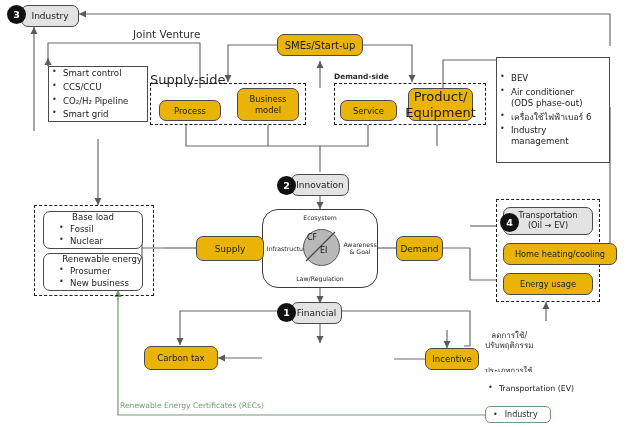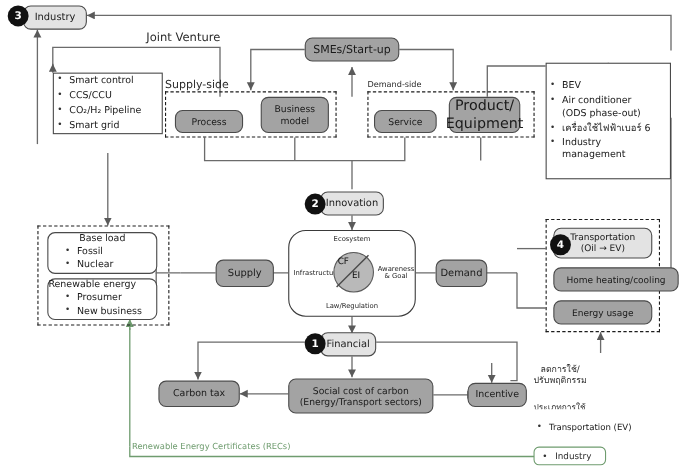--- a/index.html
+++ b/index.html
@@ -1,21 +1,21 @@
 <!DOCTYPE html>
 <html><head>
 <meta charset="utf-8">
 <style>
   html,body{margin:0;padding:0;background:#ffffff;}
   body{font-family:"DejaVu Sans","Liberation Sans",sans-serif;}
   #canvas{position:relative;width:630px;height:427px;background:#fff;overflow:hidden;}
   svg.wires{position:absolute;left:0;top:0;width:630px;height:427px;pointer-events:none;}
 
   .node{position:absolute;box-sizing:border-box;display:flex;align-items:center;
-        justify-content:center;text-align:center;color:#1a1a1a;background:#a3a3a3;
+        justify-content:center;text-align:center;color:#1a1a1a;background:#eab308;
         border:1.6px solid #4a4a4a;}
   .rr{border-radius:7px;}
   .shaded{background:#e3e3e3;}
   .dashbox{position:absolute;box-sizing:border-box;border:1.5px dashed #1c1c1c;background:transparent;}
   .caption{position:absolute;color:#2b2b2b;white-space:nowrap;}
   .badge{position:absolute;width:19px;height:19px;border-radius:50%;background:#111;
          color:#fff;display:flex;align-items:center;justify-content:center;
          font-size:9.5px;font-weight:bold;z-index:6;}
   .listbox{position:absolute;box-sizing:border-box;border:1.6px solid #4a4a4a;background:#fff;
            display:flex;flex-direction:column;justify-content:center;}
@@ -123,27 +123,27 @@
 
   <div class="listbox" style="left:48px;top:66px;width:100px;height:56px;">
     <ul>
       <li>Smart control</li>
       <li>CCS/CCU</li>
       <li>CO₂/H₂ Pipeline</li>
       <li>Smart grid</li>
     </ul>
   </div>
 
-  <div class="caption" style="left:150px;top:72px;font-size:10px;">Supply-side</div>
+  <div class="caption" style="left:150px;top:72px;font-size:13px;">Supply-side</div>
   <div class="dashbox" style="left:150px;top:83px;width:156px;height:42px;"></div>
   <div class="node rr" style="left:159px;top:100px;width:62px;height:21px;font-size:8.4px;">Process</div>
   <div class="node rr nodelbl" style="left:237px;top:88px;width:62px;height:33px;font-size:8.4px;white-space:pre-line;">Business
 model</div>
 
-  <div class="caption" style="left:334px;top:72px;font-size:7.4px;">Demand-side</div>
+  <div class="caption" style="left:334px;top:72px;font-size:7.4px;font-weight:bold;">Demand-side</div>
   <div class="dashbox" style="left:334px;top:83px;width:152px;height:42px;"></div>
   <div class="node rr" style="left:340px;top:100px;width:57px;height:21px;font-size:8.4px;">Service</div>
   <div class="node rr nodelbl" style="left:408px;top:88px;width:65px;height:33px;font-size:13px;white-space:pre-line;">Product/
 Equipment</div>
 
   <div class="listbox" style="left:496px;top:57px;width:114px;height:106px;">
     <ul>
       <li style="white-space:pre-line;">BEV</li>
       <li style="white-space:pre-line;">Air conditioner
 (ODS phase-out)</li>
@@ -162,52 +162,50 @@
   <div class="tinylbl" style="left:340px;top:241px;width:40px;">Awareness
 &amp; Goal</div>
   <div class="tinylbl" style="left:283px;top:275px;width:74px;">Law/Regulation</div>
   <div class="circ" style="left:303px;top:229px;width:35px;height:35px;"></div>
   <svg class="wires" style="z-index:3;" viewBox="0 0 630 427">
     <line x1="306" y1="261" x2="335" y2="232" stroke="#4a4a4a" stroke-width="1.3"></line>
   </svg>
   <div class="cf" style="left:307px;top:233px;z-index:4;">CF</div>
   <div class="cf" style="left:320px;top:246px;z-index:4;">EI</div>
 
-  <div class="node rr" style="left:196px;top:236px;width:53px;height:25px;font-size:9px;">Supply</div>
+  <div class="node rr" style="left:196px;top:236px;width:68px;height:25px;font-size:9px;">Supply</div>
   <div class="node rr" style="left:396px;top:236px;width:47px;height:25px;font-size:9px;">Demand</div>
 
   <div class="dashbox" style="left:34px;top:205px;width:120px;height:91px;"></div>
   <div class="listbox rr" style="left:43px;top:211px;width:100px;height:38px;border-radius:7px;padding:3px 0;">
     <div style="font-size:8.6px;text-align:center;color:#1a1a1a;margin-bottom:1px;">Base load</div>
     <ul style="padding-left:12px;">
       <li class="sub" style="margin:1px 0;">Fossil</li>
       <li class="sub" style="margin:1px 0;">Nuclear</li>
     </ul>
   </div>
   <div class="listbox rr" style="left:43px;top:253px;width:100px;height:38px;border-radius:7px;padding:3px 0;">
-    <div style="font-size:8.6px;text-align:left;color:#1a1a1a;margin-bottom:1px;">Renewable energy</div>
+    <div style="font-size:8.6px;text-align:right;color:#1a1a1a;margin-bottom:1px;">Renewable energy</div>
     <ul style="padding-left:12px;">
       <li class="sub" style="margin:1px 0;">Prosumer</li>
       <li class="sub" style="margin:1px 0;">New business</li>
     </ul>
   </div>
 
   <div class="dashbox" style="left:496px;top:199px;width:104px;height:103px;"></div>
   <div class="badge" style="left:500px;top:213px;">4</div>
   <div class="node rr shaded nodelbl" style="left:503px;top:207px;width:90px;height:28px;font-size:8.2px;white-space:pre-line;">Transportation
 (Oil → EV)</div>
   <div class="node rr" style="left:503px;top:243px;width:114px;height:22px;font-size:8.2px;">Home heating/cooling</div>
   <div class="node rr" style="left:503px;top:273px;width:90px;height:22px;font-size:8.2px;">Energy usage</div>
 
   <div class="badge" style="left:277px;top:303px;">1</div>
   <div class="node rr shaded" style="left:291px;top:302px;width:51px;height:22px;font-size:9px;">Financial</div>
 
   <div class="node rr" style="left:144px;top:346px;width:74px;height:24px;font-size:8.6px;">Carbon tax</div>
-  <div class="node rr nodelbl" style="left:262px;top:344px;width:132px;height:32px;font-size:8.4px;white-space:pre-line;">Social cost of carbon
-(Energy/Transport sectors)</div>
   <div class="node rr" style="left:425px;top:348px;width:54px;height:22px;font-size:8.6px;">Incentive</div>
 
   <div class="caption" style="left:485px;top:331px;font-size:8px;white-space:pre-line;text-align:center;line-height:1.25;">ลดการใช้/
 ปรับพฤติกรรม</div>
   <div class="caption" style="left:485px;top:364px;font-size:7.6px;font-family:Liberation Serif, serif;">ประเภทการใช้</div>
   <div class="listbox" style="left:485px;top:372px;width:120px;height:34px;border:none;">
     <ul>
       <li style="font-size:7.8px;margin:2px 0;">Transportation (EV)</li>
     </ul>
   </div>

